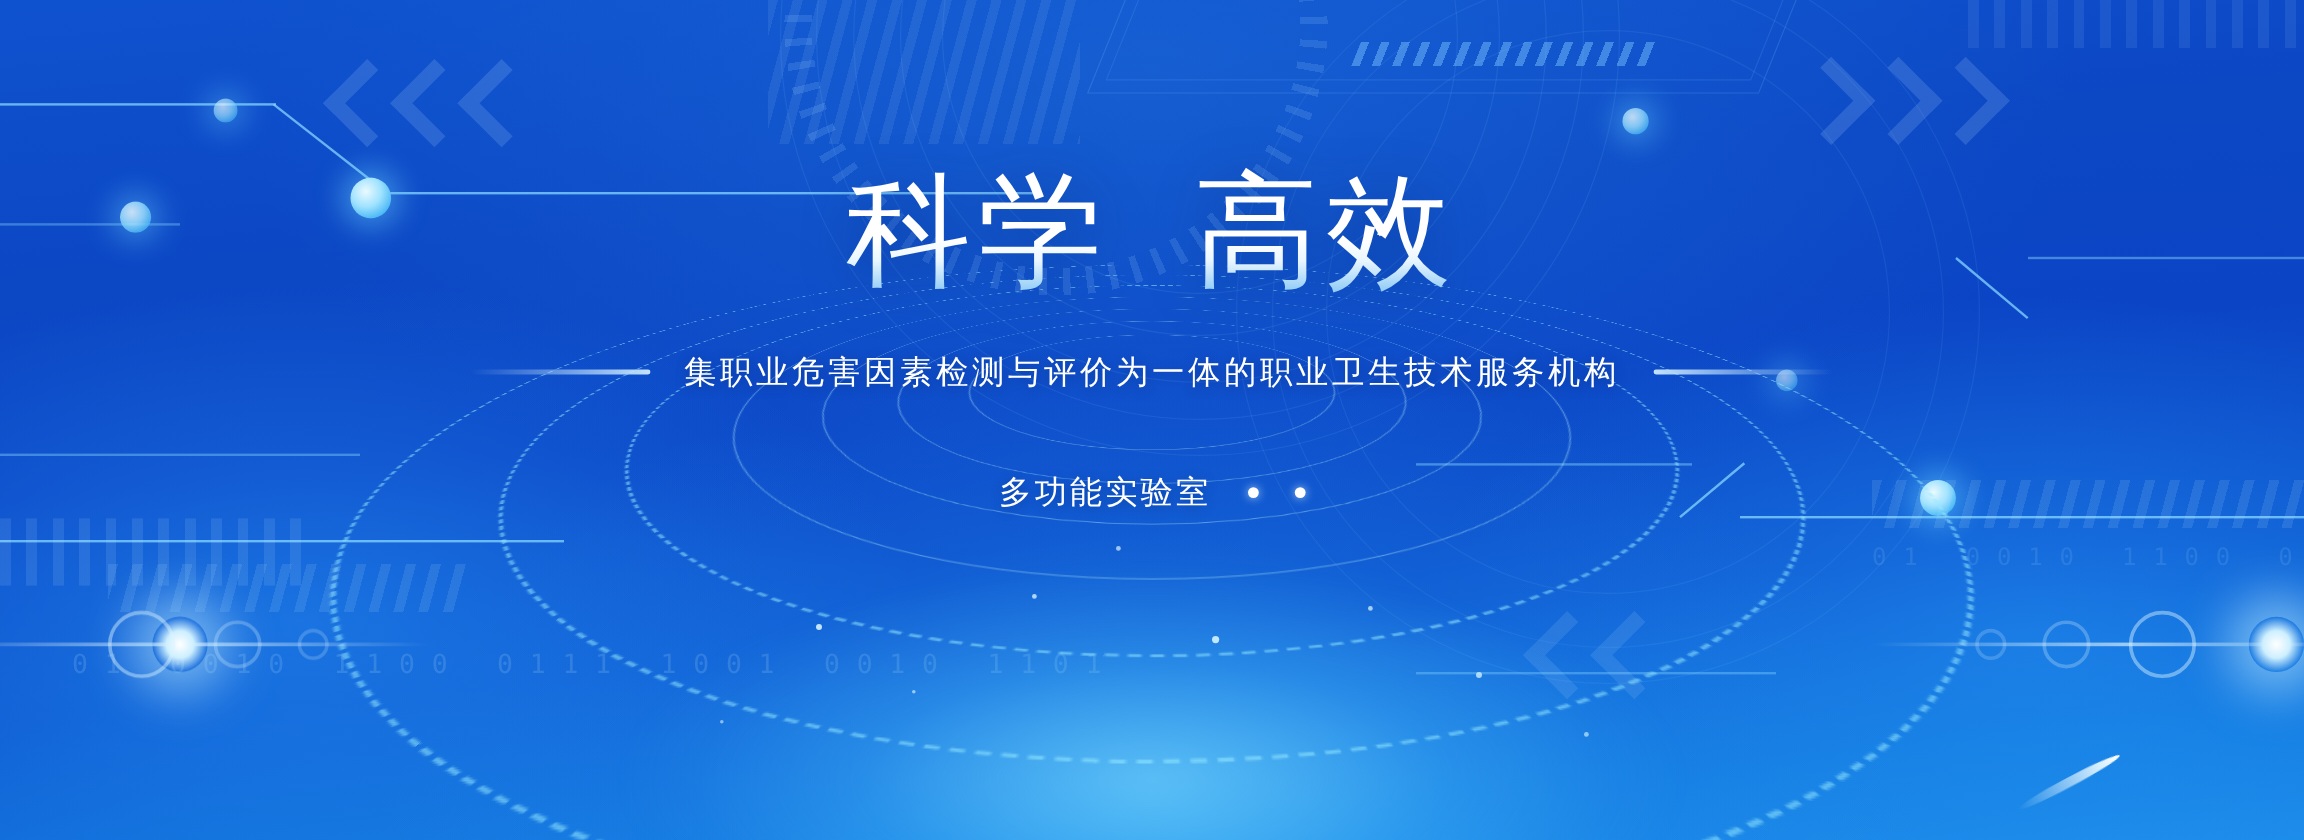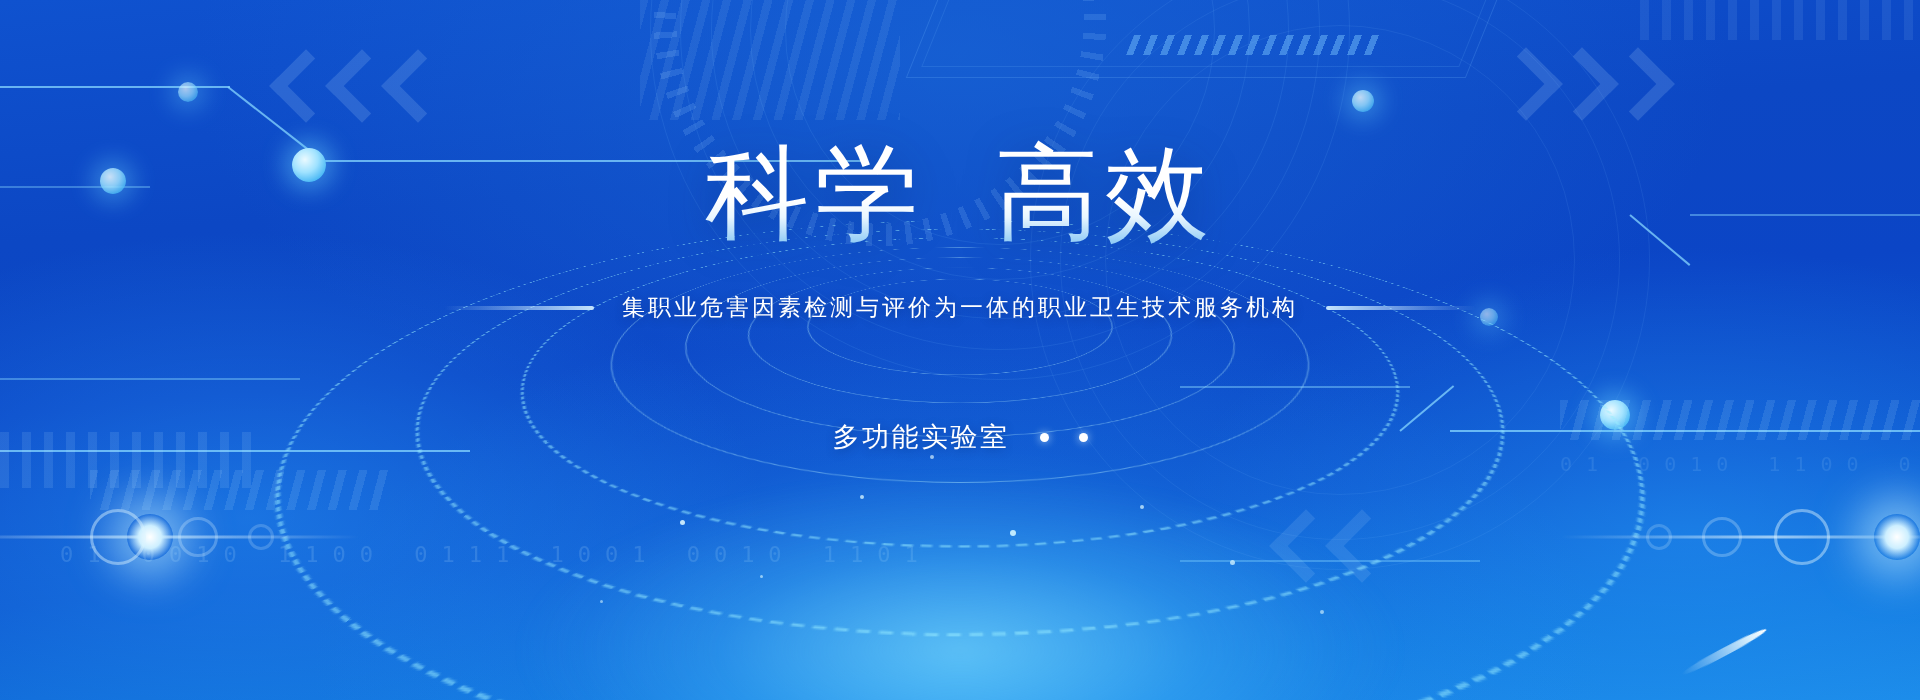--- a/index.html
+++ b/index.html
@@ -172,28 +172,28 @@
     display:flex; align-items:center; gap:28px;
     margin-top:44px;
   }
   .subline{
     width:150px; height:4px;
     background:linear-gradient(90deg, rgba(180,225,255,0) 0%, rgba(205,235,255,.95) 100%);
     border-radius:2px;
   }
   .subline.r{ background:linear-gradient(270deg, rgba(180,225,255,0) 0%, rgba(205,235,255,.95) 100%); }
   .subtitle{
-    font-size:23px; color:#ffffff; letter-spacing:3px; white-space:nowrap;
+    font-size:27px; color:#ffffff; letter-spacing:3px; white-space:nowrap;
     text-shadow:0 2px 10px rgba(4,40,110,.45);
     font-family:Liberation Serif, serif;
   }
 
   .tagrow{
     display:flex; align-items:center; gap:30px;
-    margin-top:96px;
+    margin-top:64px;
     font-size:27px; color:#ffffff; letter-spacing:2.5px; white-space:nowrap;
     text-shadow:0 2px 10px rgba(4,40,110,.45);
   }
   .tagdot{
     width:9px; height:9px; border-radius:50%; background:#ffffff; display:inline-block;
     box-shadow:0 0 8px rgba(210,240,255,.8);
   }
 </style>
 </head>
 <body>

